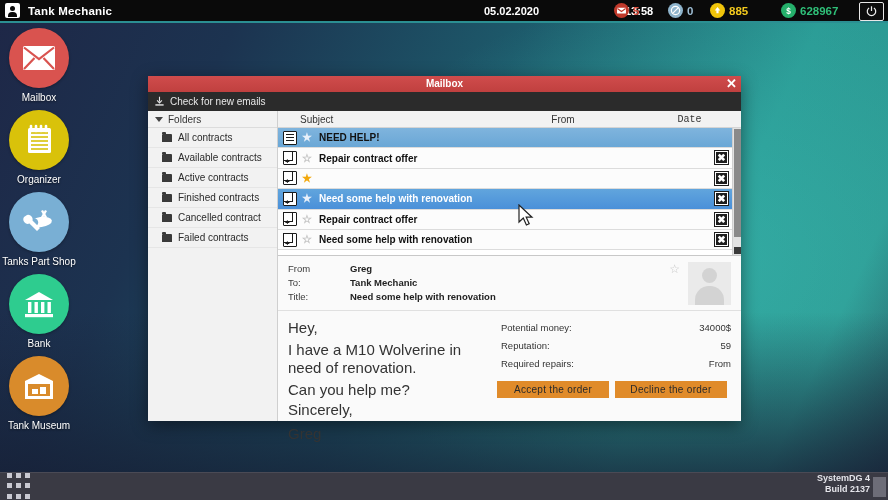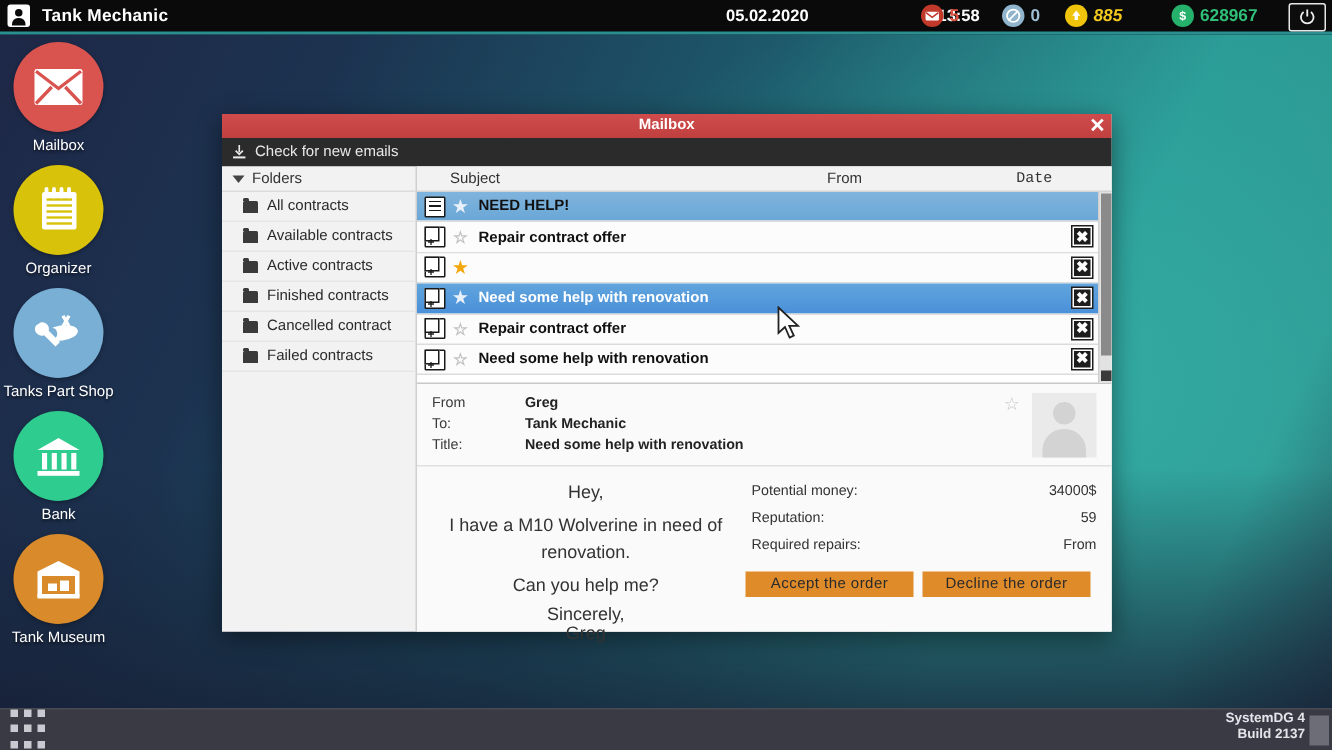--- a/index.html
+++ b/index.html
@@ -38,21 +38,21 @@
     content: ""; position: absolute; left: 3px; top: 8.5px;
     width: 9px; height: 5px; border-radius: 4px 4px 0 0; background: #0a0a0a;
   }
   .tb-title { margin-left: 8px; font-size: 11.5px; font-weight: bold; letter-spacing: .2px; }
   .tb-date { position: absolute; left: 484px; font-size: 11px; font-weight: bold; }
   .tb-time { position: absolute; left: 625px; font-size: 11px; font-weight: bold; }
   .tb-stat { position: absolute; display: flex; align-items: center; gap: 4px; font-size: 11.5px; font-weight: bold; }
   .tb-badge { width: 15px; height: 15px; border-radius: 50%; display:flex; align-items:center; justify-content:center; font-size:9px; color:#111; }
   .s-mail { left: 614px; } .s-mail .tb-badge { background:#c0392b; } .s-mail .v { color:#e0503f; }
   .s-ban  { left: 668px; } .s-ban  .tb-badge { background:#8fb4cc; } .s-ban .v { color:#9dbdd4; }
-  .s-gold { left: 710px; font-style: italic; } .s-gold .tb-badge { background:#f0c40a; } .s-gold .v { color:#f3c91d; }
+  .s-gold { left: 710px; } .s-gold .tb-badge { background:#f0c40a; } .s-gold .v { color:#f3c91d; }
   .s-cash { left: 781px; } .s-cash .tb-badge { background:#25b06b; } .s-cash .v { color:#2fbf78; }
   .icn-svg { width: 11px; height: 11px; display:block; }
   .tb-power {
     position: absolute; right: 4px; top: 2px; width: 25px; height: 19px;
     border: 1px solid #e8e8e8; border-radius: 2px; background:#0d0d0d;
     display:flex; align-items:center; justify-content:center;
   }
 
   
   .desk-icons { position: absolute; left: 0; top: 28px; width: 78px; z-index: 5; }
@@ -159,21 +159,21 @@
   .dh-k { width: 62px; }
   .dh-v { font-weight: bold; color: #222; }
   .dh-star { color: #c8c8c8; font-size: 12px; margin-right: 8px; align-self: flex-start; }
   .avatar {
     width: 43px; height: 43px; background: #eaeaea; flex: none; position: relative; overflow:hidden;
   }
   .avatar::before { content:""; position:absolute; left:14px; top:6px; width:15px; height:15px; border-radius:50%; background:#d3d3d3; }
   .avatar::after { content:""; position:absolute; left:7px; top:24px; width:29px; height:22px; border-radius:14px 14px 0 0; background:#d3d3d3; }
 
   .detail-body { flex: 1; display: flex; padding: 8px 10px 0 10px; min-height: 0; }
-  .msg { width: 205px; font-size: 12px; color: #333; line-height: 18px; text-align: center; }
+  .msg { width: 205px; font-size: 15px; color: #333; line-height: 18px; }
   .msg p { margin: 0 0 4px 0; }
   .facts { flex: 1; padding-left: 8px; }
   .fact-row { display: flex; font-size: 9.5px; color: #333; line-height: 18px; }
   .fact-k { flex: 1; }
   .fact-v { text-align: right; }
 
   .actions { display: flex; gap: 6px; justify-content: flex-end; padding: 0 14px 23px 0; flex: none; }
   .btn {
     width: 112px; height: 17px; background: #e08b2a; color: #2a2a2a;
     font-size: 10px; display: flex; align-items: center; justify-content: center;
@@ -461,21 +461,21 @@
             </div>
             <span class="dh-star">☆</span>
             <div class="avatar"></div>
           </div>
 
           <div class="detail-body">
             <div class="msg">
               <p>Hey,</p>
               <p>I have a M10 Wolverine in need of renovation.</p>
               <p>Can you help me?</p>
-              <p style="line-height:13px;margin-bottom:0">Sincerely,</p>
+              <p style="line-height:13px;margin-bottom:11px">Sincerely,</p>
               <p style="line-height:13px">Greg</p>
             </div>
             <div class="facts">
               <div class="fact-row">
                 <span class="fact-k">Potential money:</span>
                 <span class="fact-v">34000$</span>
               </div>
               <div class="fact-row">
                 <span class="fact-k">Reputation:</span>
                 <span class="fact-v">59</span>

